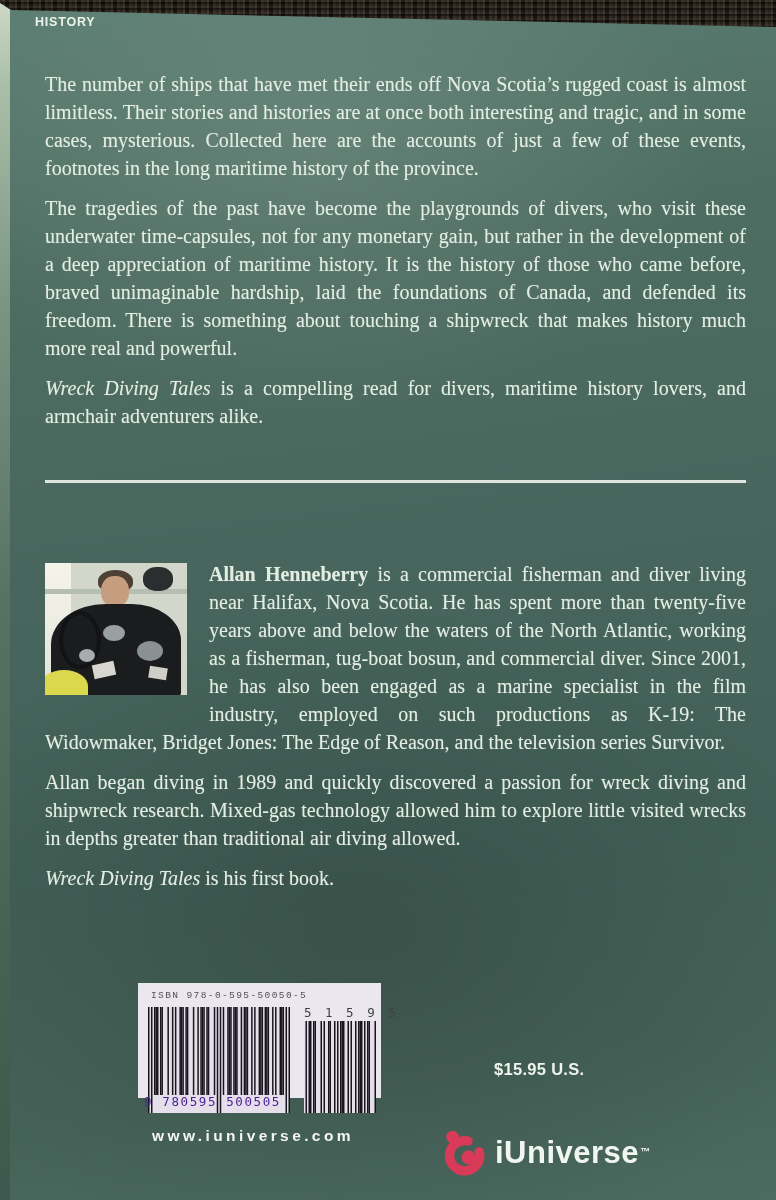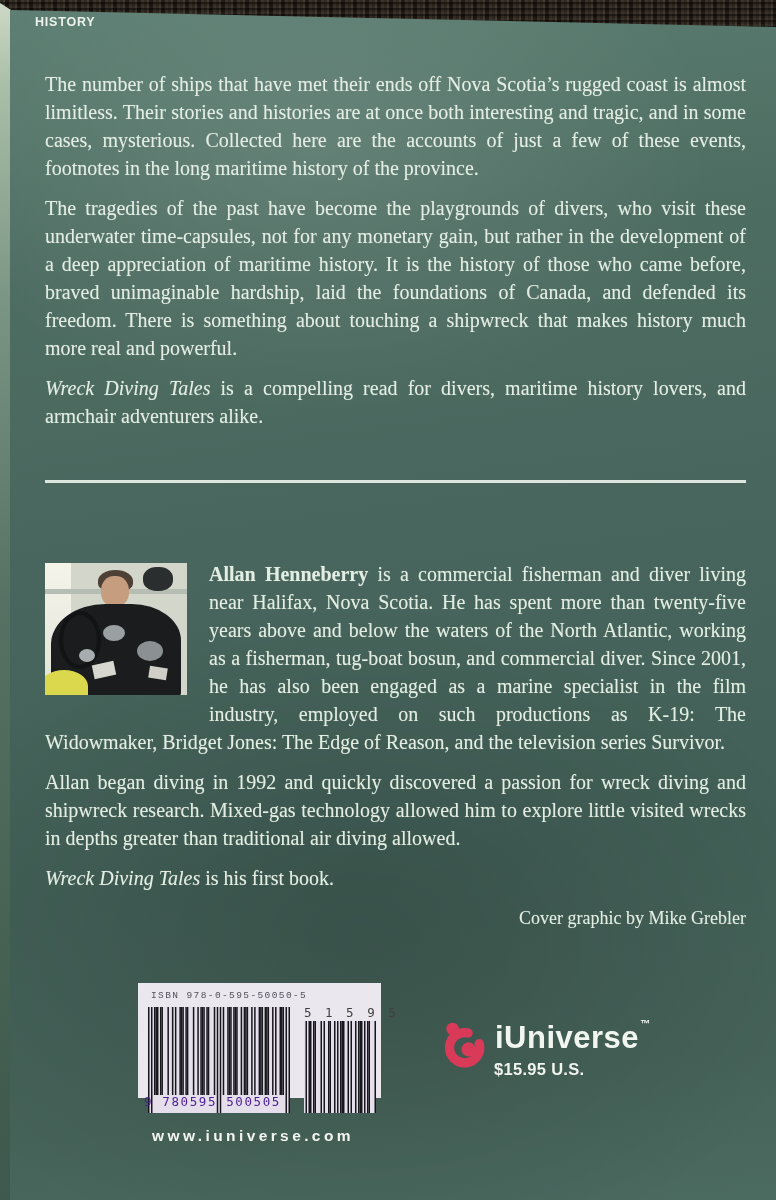--- a/index.html
+++ b/index.html
@@ -63,21 +63,21 @@
   .ean13{position:absolute;left:10px;top:24px;width:142px;height:106px;background:#e4dfeb;}
   .ean13 rect,.ean5 rect{fill:#18161d;}
   .ean-digits{position:absolute;left:6px;top:111px;width:150px;
     font:12.5px "DejaVu Sans Mono",monospace;letter-spacing:1.6px;color:#4c1d95;white-space:nowrap;}
   .sup-digits{position:absolute;left:166px;top:22px;width:72px;text-align:center;
     font:12.5px "DejaVu Sans Mono",monospace;letter-spacing:3px;color:#404040;white-space:nowrap;}
   .ean5{position:absolute;left:166px;top:38px;width:72px;height:92px;background:#e4dfeb;}
 
   .price{position:absolute;left:484px;top:1060px;font:bold 16.5px "Liberation Sans",sans-serif;
     letter-spacing:.3px;color:#f0f4ef;}
-  .publisher{position:absolute;left:431px;top:1020px;display:flex;align-items:flex-start;color:#f2f6f1;}
+  .publisher{position:absolute;left:431px;top:1128px;display:flex;align-items:center;color:#f2f6f1;}
   .pub-icon{width:48px;height:50px;margin-right:6px;}
   .pub-name{font:bold 31px "Liberation Sans",sans-serif;letter-spacing:.5px;}
   .tm{font:bold 10px "Liberation Sans",sans-serif;vertical-align:top;position:relative;top:-2px;left:1px;}
   .website{position:absolute;left:142px;top:1127px;width:243px;text-align:left;
     font:bold 15.5px "Liberation Sans",sans-serif;letter-spacing:3.4px;color:#f2f5f0;white-space:nowrap;}
 </style>
 </head>
 <body>
 
 <div class="stage">
@@ -106,24 +106,23 @@
           <span class="ph-gear1"></span>
           <span class="ph-gear2"></span>
           <span class="ph-gear3"></span>
           <span class="ph-sticker1"></span>
           <span class="ph-sticker2"></span>
           <span class="ph-yellow"></span>
         </span>
         <b>Allan Henneberry</b><span> is a commercial fisherman and diver living near Halifax, Nova Scotia. He has spent more than twenty-five years above and below the waters of the North Atlantic, working as a fisherman, tug-boat bosun, and commercial diver. Since 2001, he has also been engaged as a marine specialist in the film industry, employed on such productions as K-19: The Widowmaker, Bridget Jones: The Edge of Reason, and the television series Survivor.</span>
       </p>
 
-      <p>Allan began diving in 1992 and quickly discovered a passion for wreck diving and shipwreck research. Mixed-gas technology allowed him to explore little visited wrecks in depths greater than traditional air diving allowed.</p>
+      <p>Allan began diving in 1989 and quickly discovered a passion for wreck diving and shipwreck research. Mixed-gas technology allowed him to explore little visited wrecks in depths greater than traditional air diving allowed.</p>
       <p><i>Wreck Diving Tales</i><span> is his first book.</span></p>
 
-      <div class="credit">Cover graphic by Mike Grebler</div>
     </div>
 
     <div class="barcode-box">
       <div class="isbn">ISBN 978-0-595-50050-5</div>
       <svg id="ean13" class="ean13" viewBox="0 0 95 106" preserveAspectRatio="none">
           <rect x="0" y="0" width="1" height="106"></rect>
           <rect x="2" y="0" width="1" height="106"></rect>
           <rect x="4" y="0" width="1" height="88"></rect>
           <rect x="5" y="0" width="1" height="88"></rect>
           <rect x="6" y="0" width="1" height="88"></rect>

